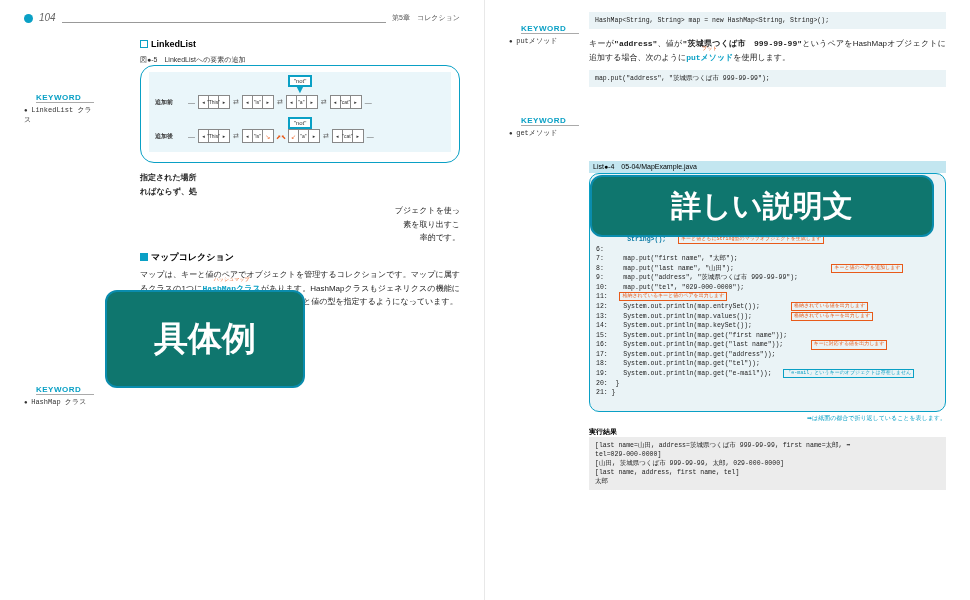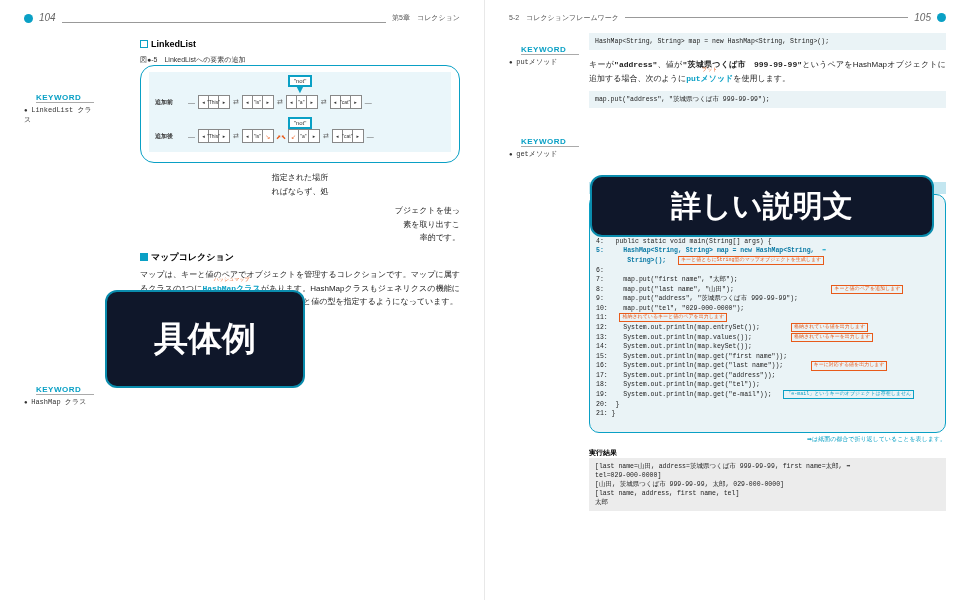--- a/index.html
+++ b/index.html
@@ -58,21 +58,21 @@
   .ll-label { font-size:6px; font-weight:bold; margin-right:6px; width:24px;}
   .ll-node { border:1px solid #888; background:#fff; display:flex; height:14px;}
   .ll-cell { width:10px; border-right:1px solid #888; display:flex;align-items:center;justify-content:center;font-size:5px;}
   .ll-cell:last-child{border-right:none;}
   .ll-arrow{ font-size:7px; color:#666; margin:0 1px;}
   .insert-node { border:2px solid #0aa0c5; background:#fff; padding:1px 4px; font-size:6px; position:relative; margin-bottom:1px;}
   .blue-arrow-down { color:#0aa0c5; font-size:14px; text-align:center; line-height:8px;}
   .mini-arrows { color:#e85a1a; font-size:6px;}
 
   .overlay {
-    position: absolute; background: #0f172a; color: #fff;
+    position: absolute; background: #0f766e; color: #fff;
     border: 2px solid #0a8cad; border-radius: 12px;
     display: flex; align-items: center; justify-content: center;
     font-weight: bold; z-index: 10;
   }
   .ov1 { left: 105px; top: 290px; width: 200px; height: 98px; font-size: 34px; }
   .ov2 { left: 590px; top: 175px; width: 344px; height: 62px; font-size: 30px; }
 
   .codebar { background:#c3e6f0; font-size:7px; padding:1px 4px; margin-top:4px;}
   .codeblock {
     background:#eaf3f6; padding:4px 6px; font-family:"Courier New",monospace;
@@ -192,21 +192,21 @@
             <span class="ll-node">
                 <span class="ll-cell">◂</span>
                 <span class="ll-cell">"cat"</span>
                 <span class="ll-cell">▸</span>
               </span>
             <span class="ll-arrow">—</span>
           </div>
         </div>
       </div>
 
-      <p class="para" style="text-align:center;">
+      <p class="para" style="text-align:left;font-weight:bold;">
         <span>指定された場所</span><br>
         <span>ればならず、処</span>
       </p>
       <p class="para" style="text-align:right;">
         <span>ブジェクトを使っ</span><br>
         <span>素を取り出すこ</span><br>
         <span>率的です。</span>
       </p>
 
       <div class="sec-title">
@@ -214,26 +214,20 @@
         <span>マップコレクション</span>
       </div>
       <p class="para">
         <span>マップは、キーと値のペアでオブジェクトを管理するコレクションです。マップに属するクラスの1つに</span><span class="ruby-wrap"><span class="ruby-t">ハッシュマップ</span><span class="kw-inline mono">HashMapクラス</span></span><span>があります。HashMapクラスもジェネリクスの機能によって、インスタンスを生成するときにキーと値の型を指定するようになっています。</span>
       </p>
     </div>
   </div>
 </div>
 
 <div class="page page-right">
-  <div class="pn-row-right">
-    <span class="pn-chapter">5-2　コレクションフレームワーク</span>
-    <span class="pn-line"></span>
-    <span class="pn-num">105</span>
-    <span class="pn-dot"></span>
-  </div>
 
   <div class="right-cols">
     <div class="kw-col">
       <div class="kw-block shift3">
         <div class="kw-title">KEYWORD</div>
         <div class="kw-item mono">putメソッド</div>
       </div>
       <div class="kw-block shift4">
         <div class="kw-title">KEYWORD</div>
         <div class="kw-item mono">getメソッド</div>

